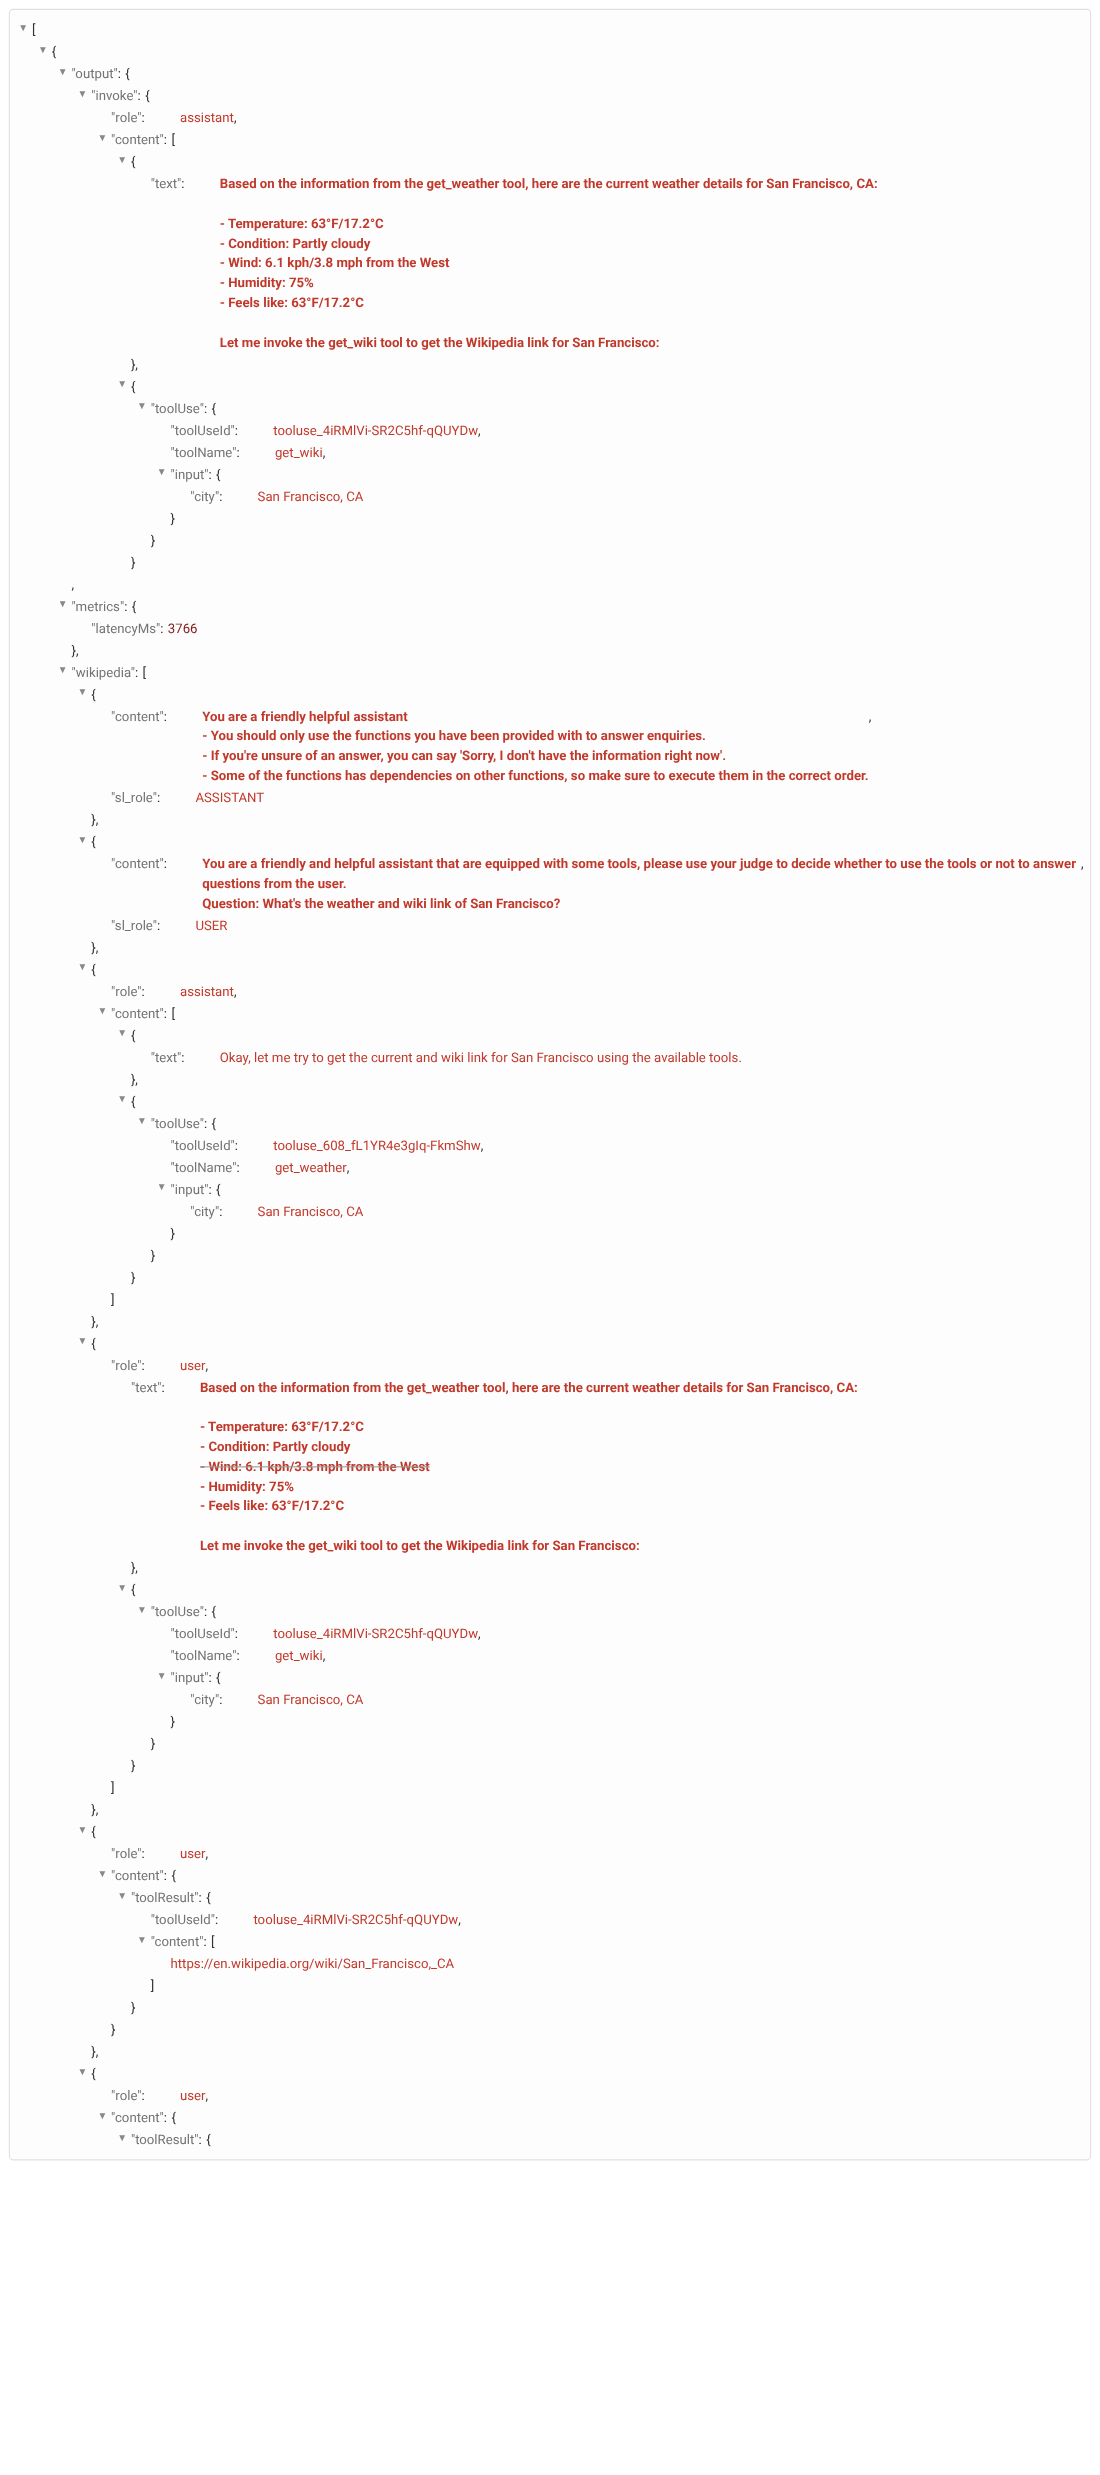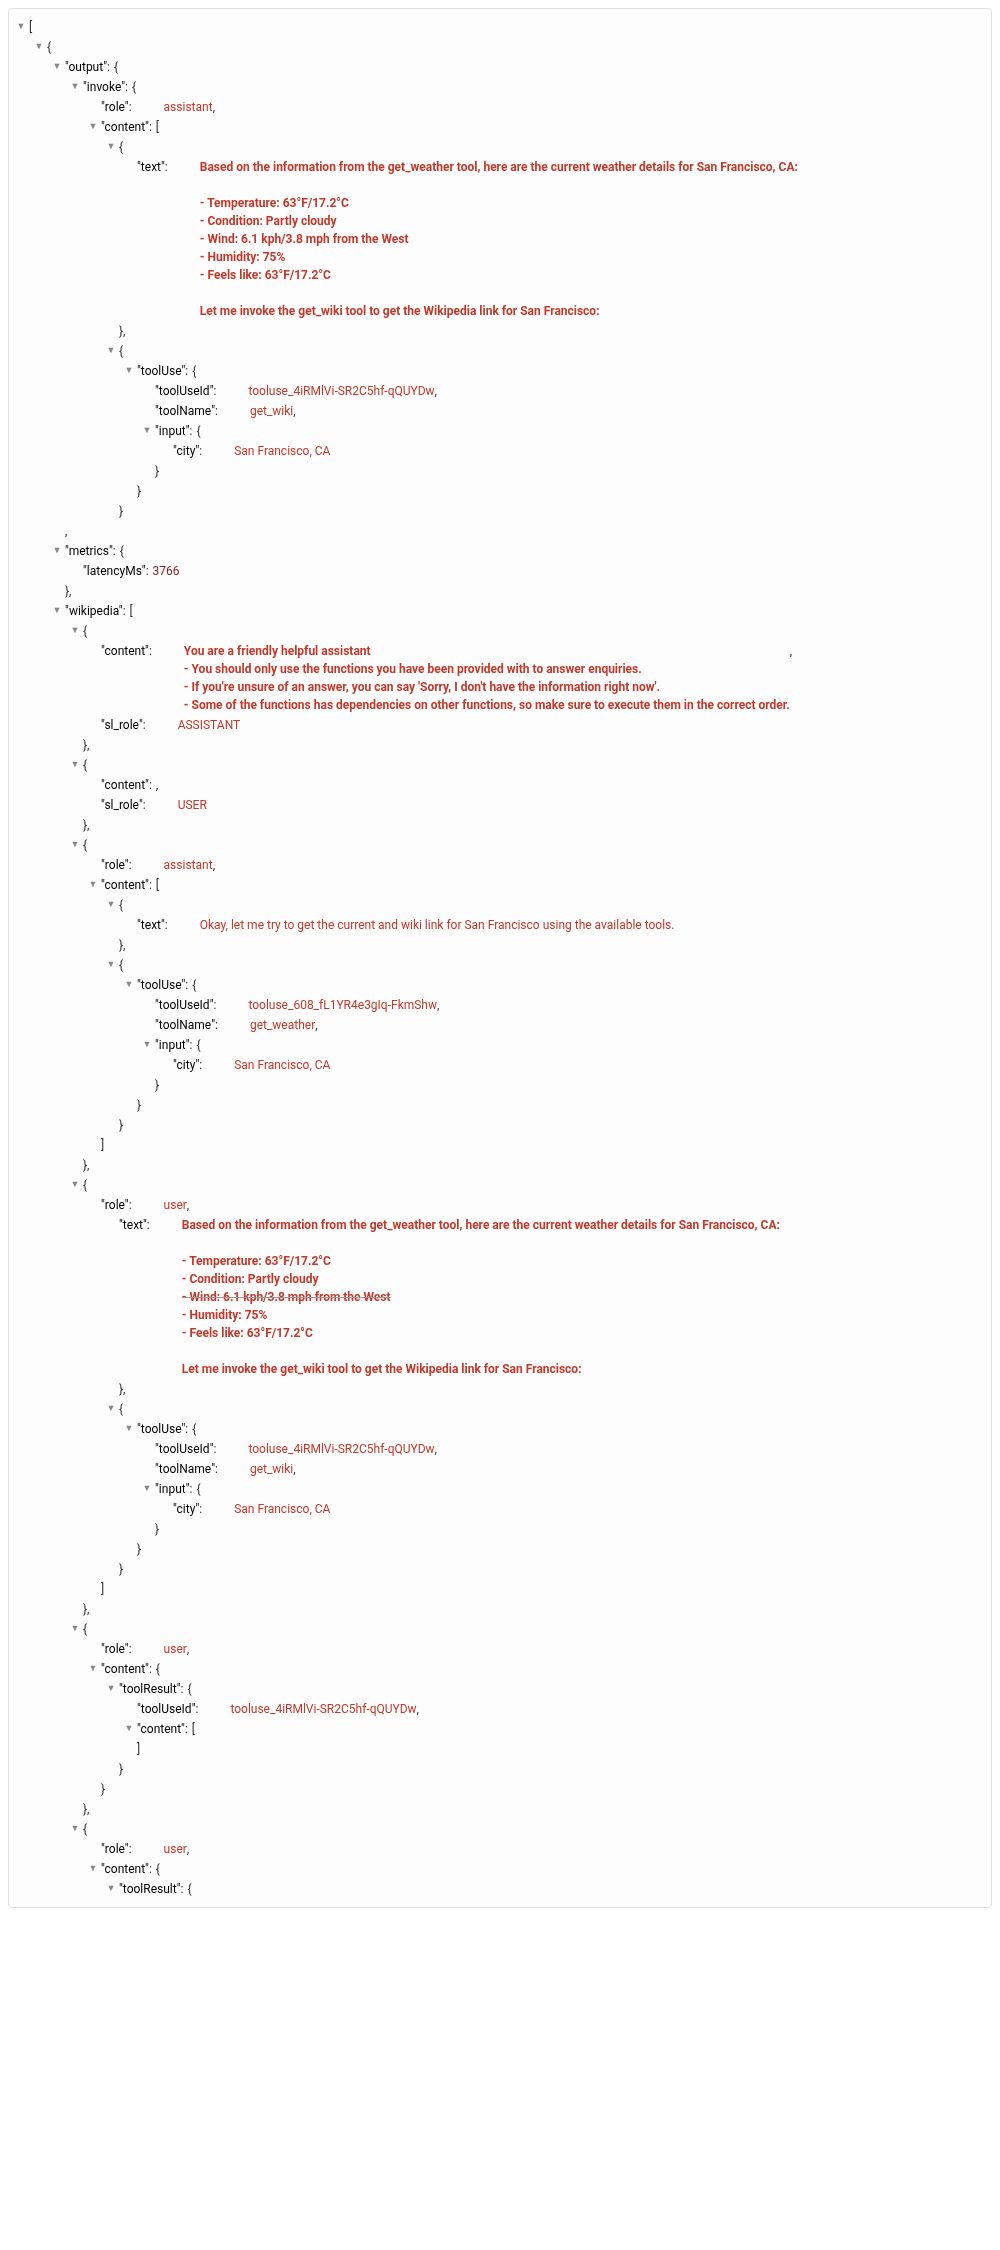--- a/index.html
+++ b/index.html
@@ -28,21 +28,21 @@
   justify-content: center;
   cursor: pointer;
   color: #888;
   font-size: 9px;
   margin-right: 2px;
   margin-top: 3px;
   user-select: none;
   flex-shrink: 0;
 }
 .toggle.empty { visibility: hidden; }
-.key { color: #000000; white-space: nowrap; }
+.key { color: #737373; white-space: nowrap; }
 .key::before { content: '"'; }
 .key::after { content: '"'; }
 .colon { color: #333; margin: 0 4px 0 0; }
 .brace { color: #333; }
 .val-string { color: #c0392b; white-space: pre-wrap; margin-left: 28px; }
 .val-number { color: #7f1d1d; }
 .comma { color: #333; }
 .close-line { padding: 1px 0 1px 14px; color: #333; }
 .multiline { display: inline-block; vertical-align: top; max-width: 850px; font-weight: bold; }
 .strike { text-decoration: line-through; text-decoration-color: #999; }
@@ -247,20 +247,22 @@
   <div class="node">
   <div class="line">
                     <span class="toggle">▼</span>
                     <span class="brace">{</span>
                   </div>
   <div class="children">
     <div class="line">
                       <span class="toggle empty">▼</span>
                       <span class="key">content</span>
                       <span class="colon">:</span> 
+                      <span class="val-string multiline">You are a friendly and helpful assistant that are equipped with some tools, please use your judge to decide whether to use the tools or not to answer questions from the user.
+Question: What's the weather and wiki link of San Francisco?</span>
                       <span class="comma">,</span>
                     </div>
     <div class="line">
                       <span class="toggle empty">▼</span>
                       <span class="key">sl_role</span>
                       <span class="colon">:</span> 
                       <span class="val-string">USER</span>
                     </div>
   </div>
   <div class="close-line">}<span class="comma">,</span></div>
@@ -490,20 +492,26 @@
                               <span class="val-string">tooluse_4iRMlVi-SR2C5hf-qQUYDw</span>
                               <span class="comma">,</span>
                             </div>
         <div class="node">
         <div class="line">
                                 <span class="toggle">▼</span>
                                 <span class="key">content</span>
                                 <span class="colon">:</span> 
                                 <span class="brace">[</span>
                               </div>
+        <div class="children">
+          <div class="line">
+                                  <span class="toggle empty">▼</span>
+                                  <span class="val-link">https://en.wikipedia.org/wiki/San_Francisco,_CA</span>
+                                </div>
+        </div>
         <div class="close-line">]</div>
         </div>
       </div>
       <div class="close-line">}</div>
       </div>
     </div>
     <div class="close-line">}</div>
     </div>
   </div>
   <div class="close-line">}<span class="comma">,</span></div>

